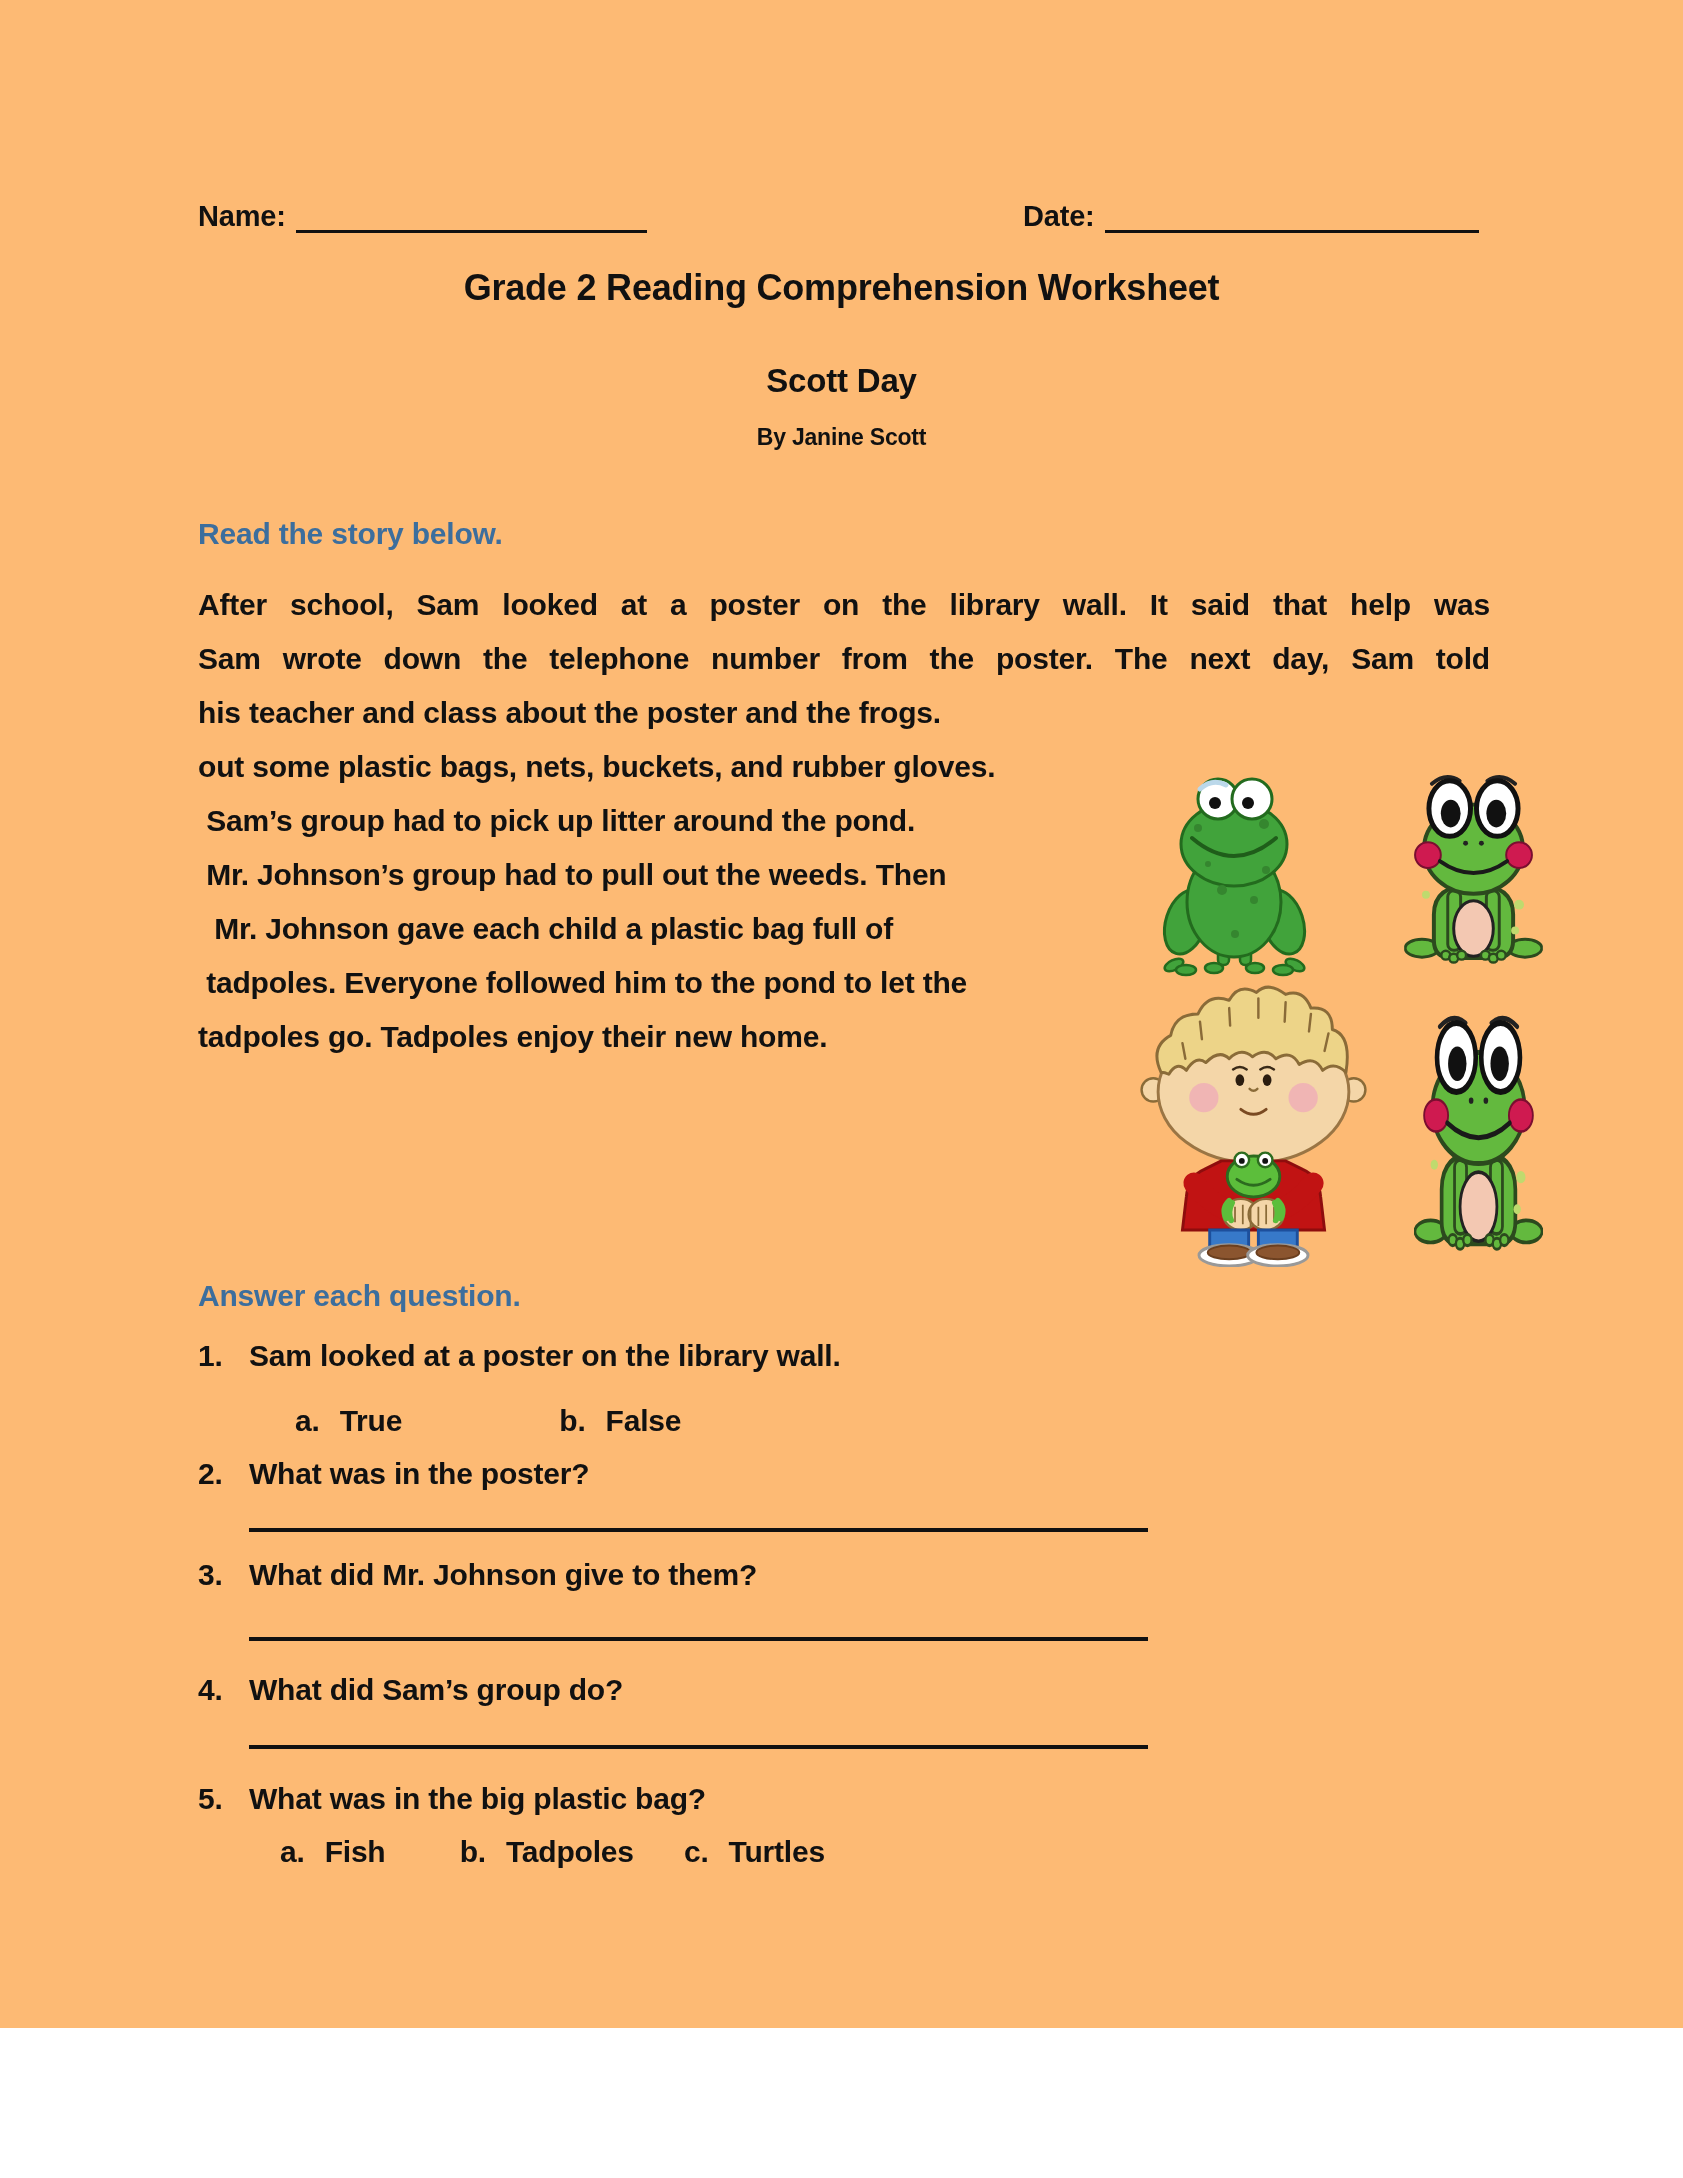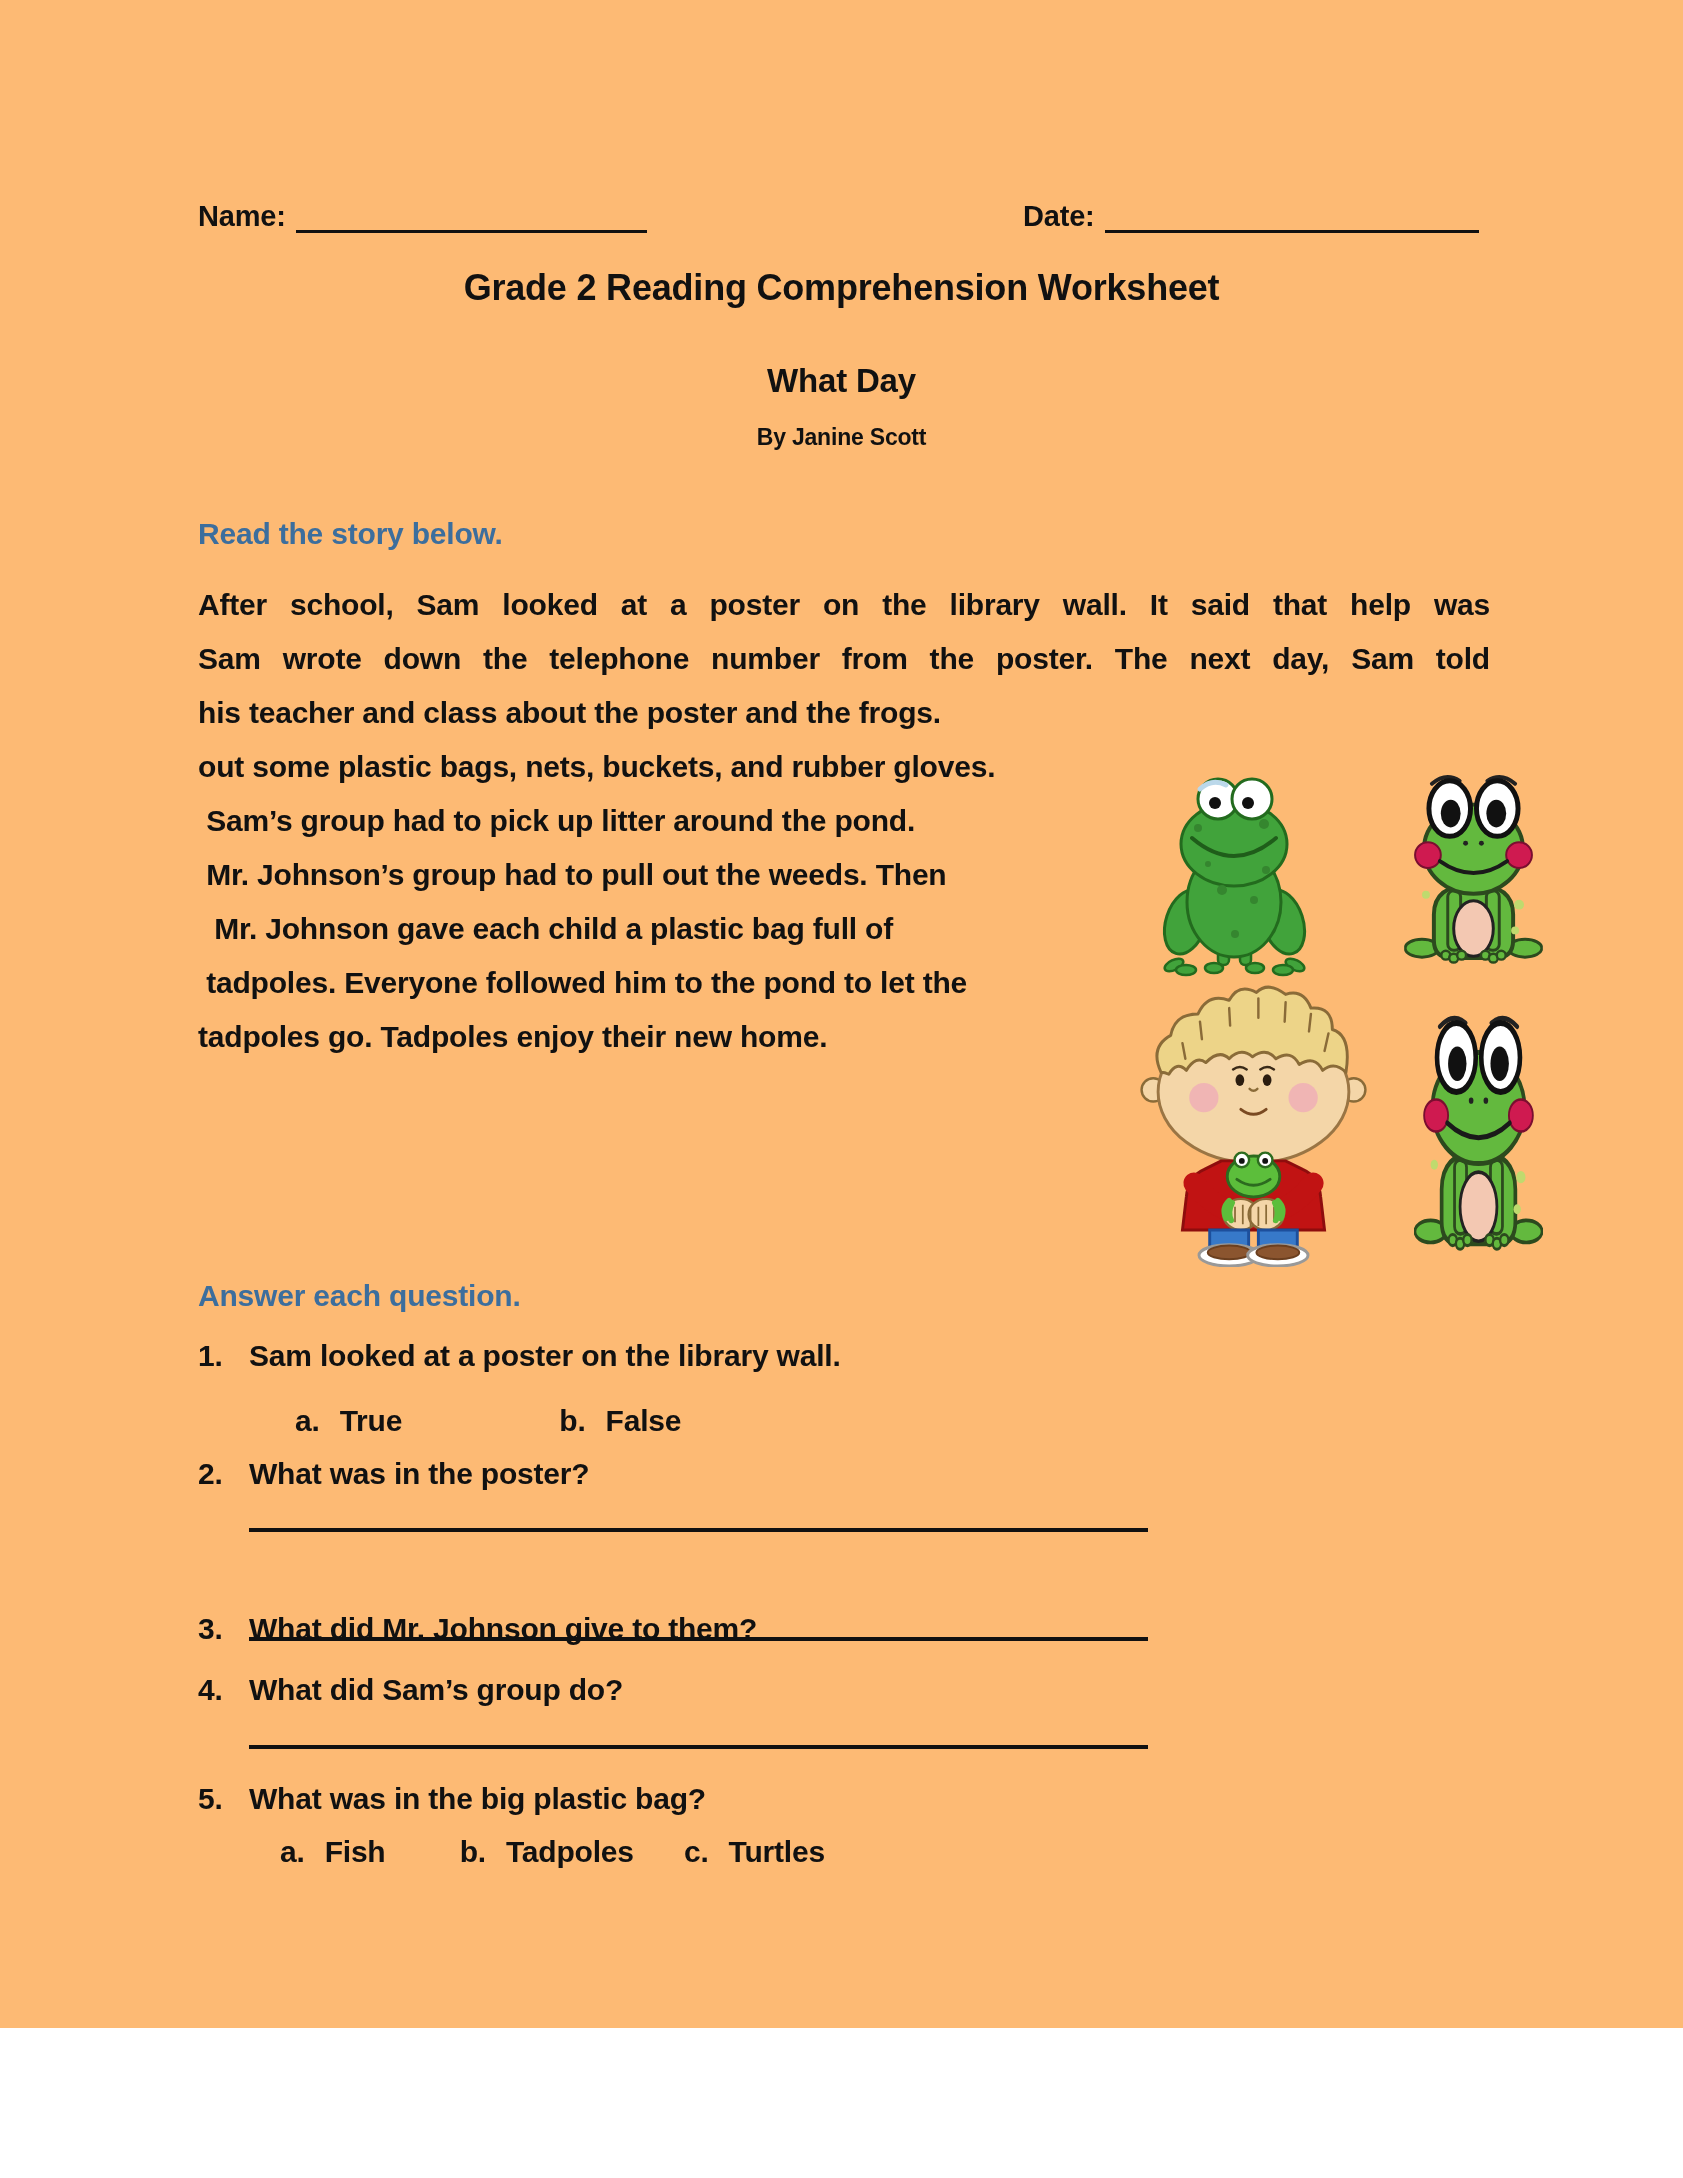--- a/index.html
+++ b/index.html
@@ -37,21 +37,21 @@
 <div class="page">
 
   <div class="abs" style="left:198px;top:196px;">
     <span class="field-label">Name:</span><span class="blank name-blank"></span>
   </div>
   <div class="abs" style="left:1023px;top:196px;">
     <span class="field-label">Date:</span><span class="blank date-blank"></span>
   </div>
 
   <div class="abs main-title">Grade 2 Reading Comprehension Worksheet</div>
-  <div class="abs story-title">What Day</div>
+  <div class="abs story-title">Scott Day</div>
   <div class="abs byline">By Janine Scott</div>
 
   <div class="abs blue-head" style="left:198px;top:517px;">Read the story below.</div>
 
   <div class="abs story">
     <div class="line just">After school, Sam looked at a poster on the library wall. It said that help was</div>
     <div class="line just">Sam wrote down the telephone number from the poster. The next day, Sam told</div>
     <div class="line">his teacher and class about the poster and the frogs.</div>
     <div class="line">out some plastic bags, nets, buckets, and rubber gloves.</div>
     <div class="line"> Sam’s group had to pick up litter around the pond.</div>
@@ -195,21 +195,21 @@
   <div class="abs q-options" style="left:295px;top:1404px;">
     <span class="opt"><span class="opt-label">a.</span><span>True</span></span>
     <span class="opt" style="margin-left:149px;"><span class="opt-label">b.</span><span>False</span></span>
   </div>
 
   <div class="abs q-row" style="top:1457px;">
     <span class="q-num">2.</span><span class="q-text">What was in the poster?</span>
   </div>
   <div class="abs answer-line" style="top:1528px;"></div>
 
-  <div class="abs q-row" style="top:1612px;">
+  <div class="abs q-row" style="top:1558px;">
     <span class="q-num">3.</span><span class="q-text">What did Mr. Johnson give to them?</span>
   </div>
   <div class="abs answer-line" style="top:1637px;"></div>
 
   <div class="abs q-row" style="top:1673px;">
     <span class="q-num">4.</span><span class="q-text">What did Sam’s group do?</span>
   </div>
   <div class="abs answer-line" style="top:1745px;"></div>
 
   <div class="abs q-row" style="top:1782px;">

